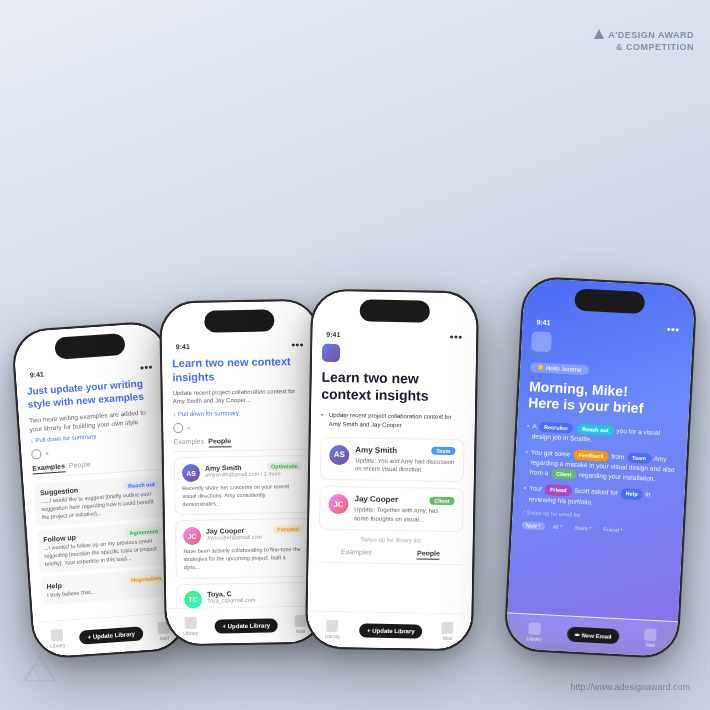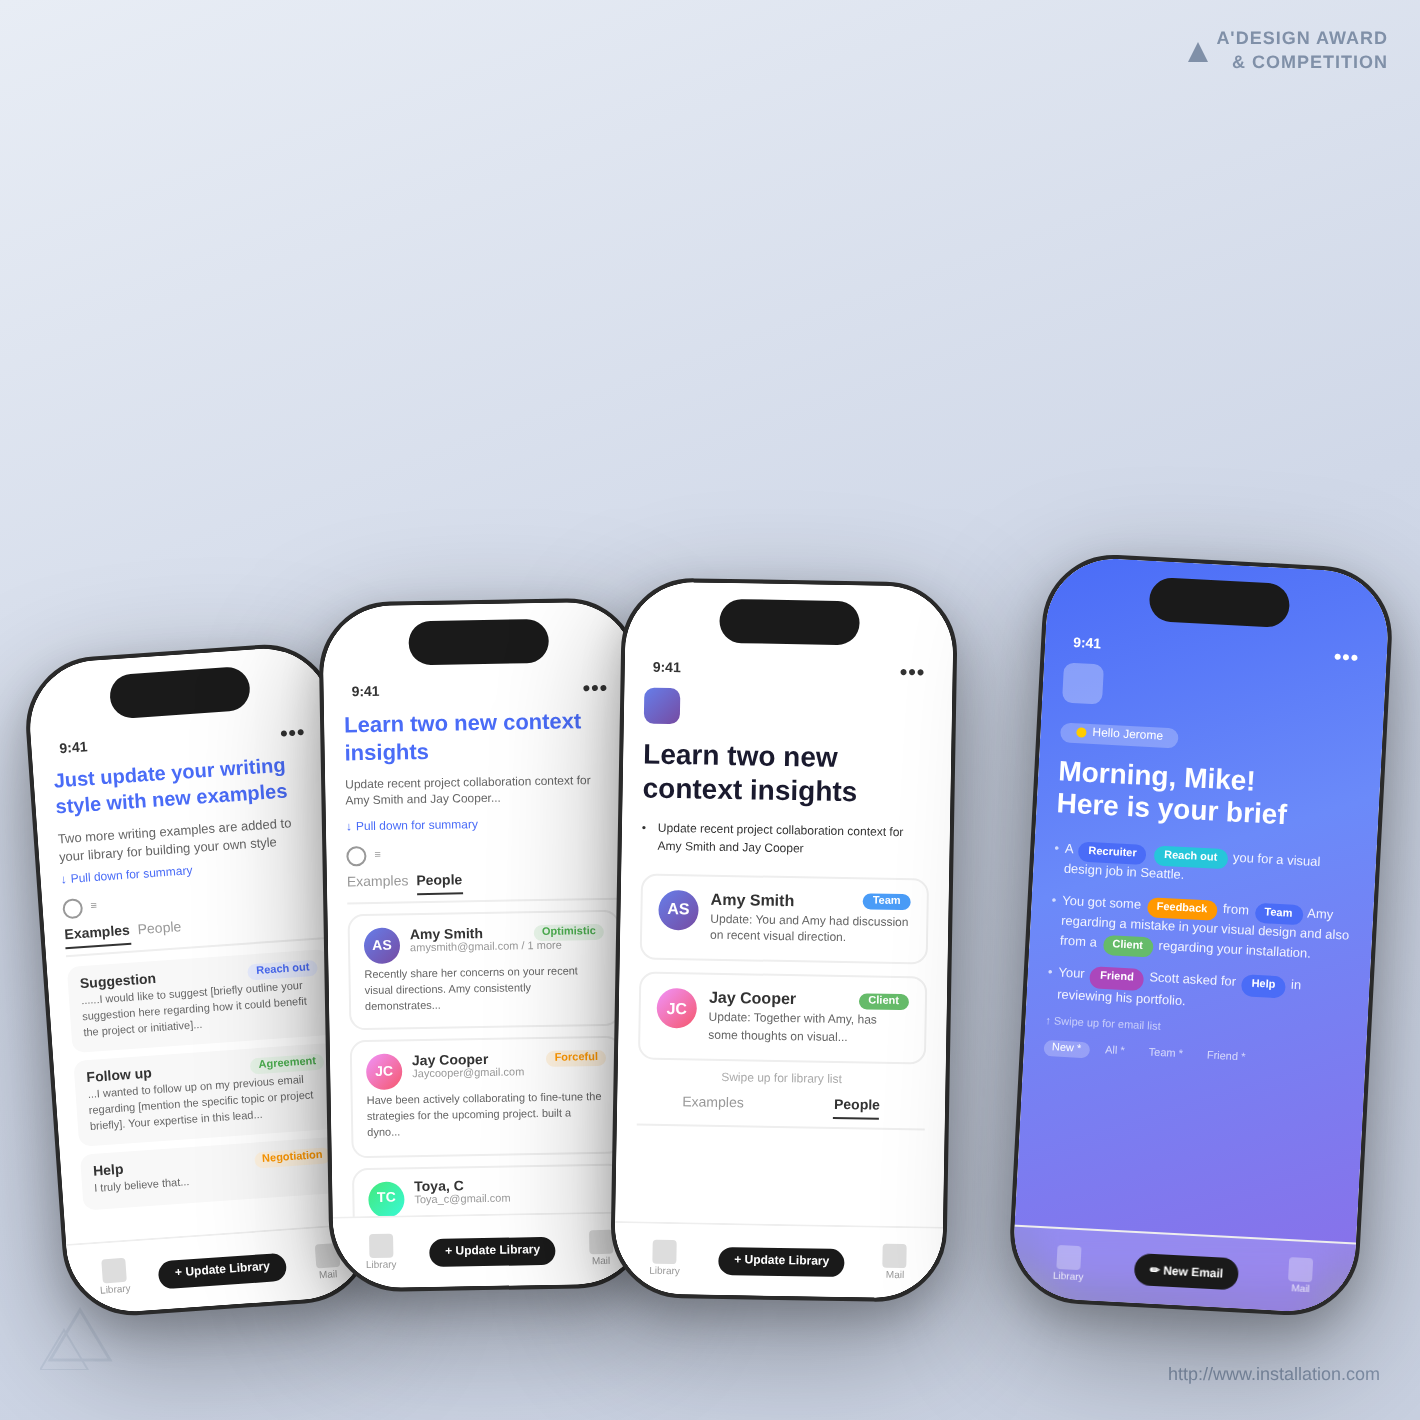--- a/index.html
+++ b/index.html
@@ -19,20 +19,21 @@
       right: 16px;
       text-align: right;
       line-height: 1.3;
     }
     .adesign-logo span {
       font-size: 9px;
       color: #8090a8;
       font-weight: 600;
       letter-spacing: 0.5px;
       text-transform: uppercase;
+      margin-top: 16px;
     }
 
     
     .watermark {
       position: absolute;
       bottom: 18px;
       right: 20px;
       font-size: 9px;
       color: #8090a8;
     }
@@ -494,21 +495,21 @@
 </div>
 
 <div class="triangle-dec">
   <svg width="60" height="60" viewBox="0 0 60 60">
     <polygon points="5,55 20,30 35,55" fill="none" stroke="#b0bdd0" stroke-width="1.5"></polygon>
     <polygon points="0,60 12,40 24,60" fill="none" stroke="#b0bdd0" stroke-width="1"></polygon>
   </svg>
 </div>
 
 <div class="watermark">
-  <span>http://www.installation.com</span>
+  <span>http://www.adesignaward.com</span>
 </div>
 
 <div class="phone phone-1">
   <div class="phone-inner">
     <div class="notch"></div>
     <div class="screen" style="background:#fff;">
       <div class="status-bar" style="padding-top:4px;">
         <span>9:41</span>
         <span>●●●</span>
       </div>

